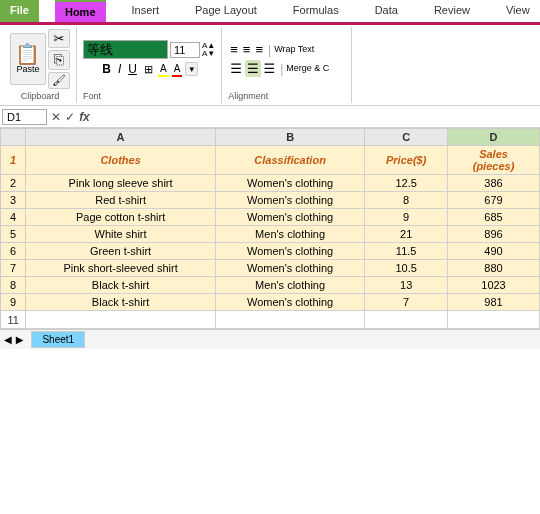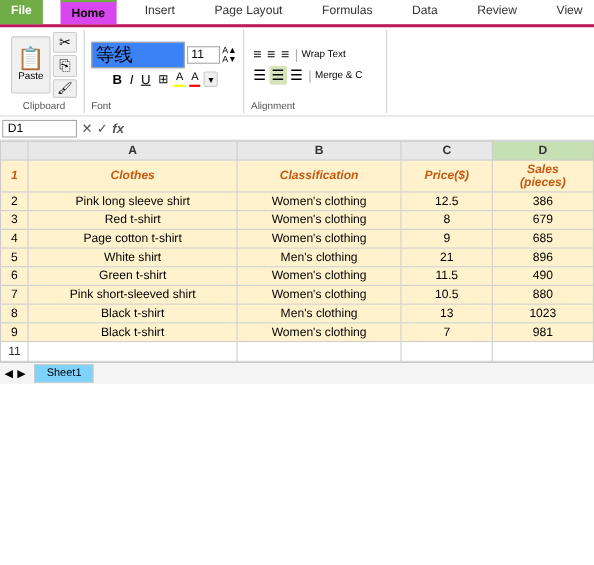--- a/index.html
+++ b/index.html
@@ -16,42 +16,42 @@
     .ribbon-group { display: flex; flex-direction: column; align-items: center; border-right: 1px solid #d0d0d0; padding: 2px 6px; min-width: 48px; justify-content: space-between; }
     .ribbon-group-label { font-size: 9px; color: #555; margin-top: 2px; }
     .ribbon-group-inner { display: flex; align-items: center; gap: 2px; flex-wrap: wrap; justify-content: center; flex: 1; }
     .ribbon-btn { background: #f0f0f0; border: 1px solid #ccc; border-radius: 2px; font-size: 10px; cursor: pointer; padding: 1px 3px; display: flex; align-items: center; justify-content: center; }
     .ribbon-btn-large { flex-direction: column; padding: 3px 4px; height: 52px; min-width: 36px; font-size: 9px; }
     .paste-icon { font-size: 20px; line-height: 1; }
 
     
     .font-group { flex-direction: column; align-items: flex-start; gap: 1px; min-width: 120px; }
     .font-row1 { display: flex; align-items: center; gap: 2px; width: 100%; }
-    .font-name-box { border: 1px solid #aaa; padding: 1px 3px; font-size: 17px; width: 80px; background: #3b82f6; }
+    .font-name-box { border: 1px solid #aaa; padding: 1px 3px; font-size: 13px; width: 80px; background: #15803d; }
     .font-size-box { border: 1px solid #aaa; padding: 1px 3px; font-size: 11px; width: 28px; background: #fff; }
     .font-size-btns { display: flex; flex-direction: column; }
     .font-size-btn { font-size: 8px; line-height: 1; border: none; background: none; cursor: pointer; }
     .font-row2 { display: flex; align-items: center; gap: 3px; }
     .bold-btn { font-weight: bold; font-size: 12px; border: none; background: none; cursor: pointer; padding: 1px 2px; }
     .italic-btn { font-style: italic; font-size: 12px; border: none; background: none; cursor: pointer; padding: 1px 2px; }
     .underline-btn { font-size: 12px; border: none; background: none; cursor: pointer; text-decoration: underline; padding: 1px 2px; }
     .border-btn { font-size: 11px; border: none; background: none; cursor: pointer; padding: 1px 2px; }
     .fill-btn { font-size: 10px; border: none; background: none; cursor: pointer; padding: 1px 2px; }
     .color-btn { font-size: 10px; border: none; background: none; cursor: pointer; padding: 1px 2px; }
 
     
     .align-group { min-width: 110px; }
     .align-row { display: flex; align-items: center; gap: 1px; }
     .align-btn { font-size: 13px; border: none; background: none; cursor: pointer; padding: 1px 2px; }
     .wrap-text-btn { font-size: 9px; border: none; background: none; cursor: pointer; text-align: left; line-height: 1.2; }
     .merge-btn { font-size: 9px; border: none; background: none; cursor: pointer; text-align: left; line-height: 1.2; }
 
     
     .formula-bar { display: flex; align-items: center; border-bottom: 1px solid #d0d0d0; padding: 1px 2px; height: 22px; background: #fff; }
-    .name-box { border: 1px solid #aaa; padding: 1px 4px; font-size: 11px; width: 68px; margin-right: 4px; }
+    .name-box { border: 1px solid #aaa; padding: 1px 4px; font-size: 11px; width: 45px; margin-right: 4px; }
     .formula-icons { display: flex; align-items: center; gap: 4px; margin-right: 4px; font-size: 12px; color: #555; }
     .formula-input { flex: 1; border: none; outline: none; font-size: 11px; }
 
     
     .spreadsheet { overflow: hidden; }
     table { border-collapse: collapse; width: 100%; }
     .col-header { background: #e8e8e8; text-align: center; border: 1px solid #ccc; font-size: 11px; color: #333; padding: 2px 0; }
     .row-header { background: #e8e8e8; text-align: center; border: 1px solid #ccc; font-size: 11px; color: #333; padding: 2px 4px; min-width: 22px; }
     td, th { border: 1px solid #d0d0d0; font-size: 11px; padding: 2px 4px; }
     .header-row td { background: #fff2cc; color: #c55a11; font-weight: bold; text-align: center; font-style: italic; }

